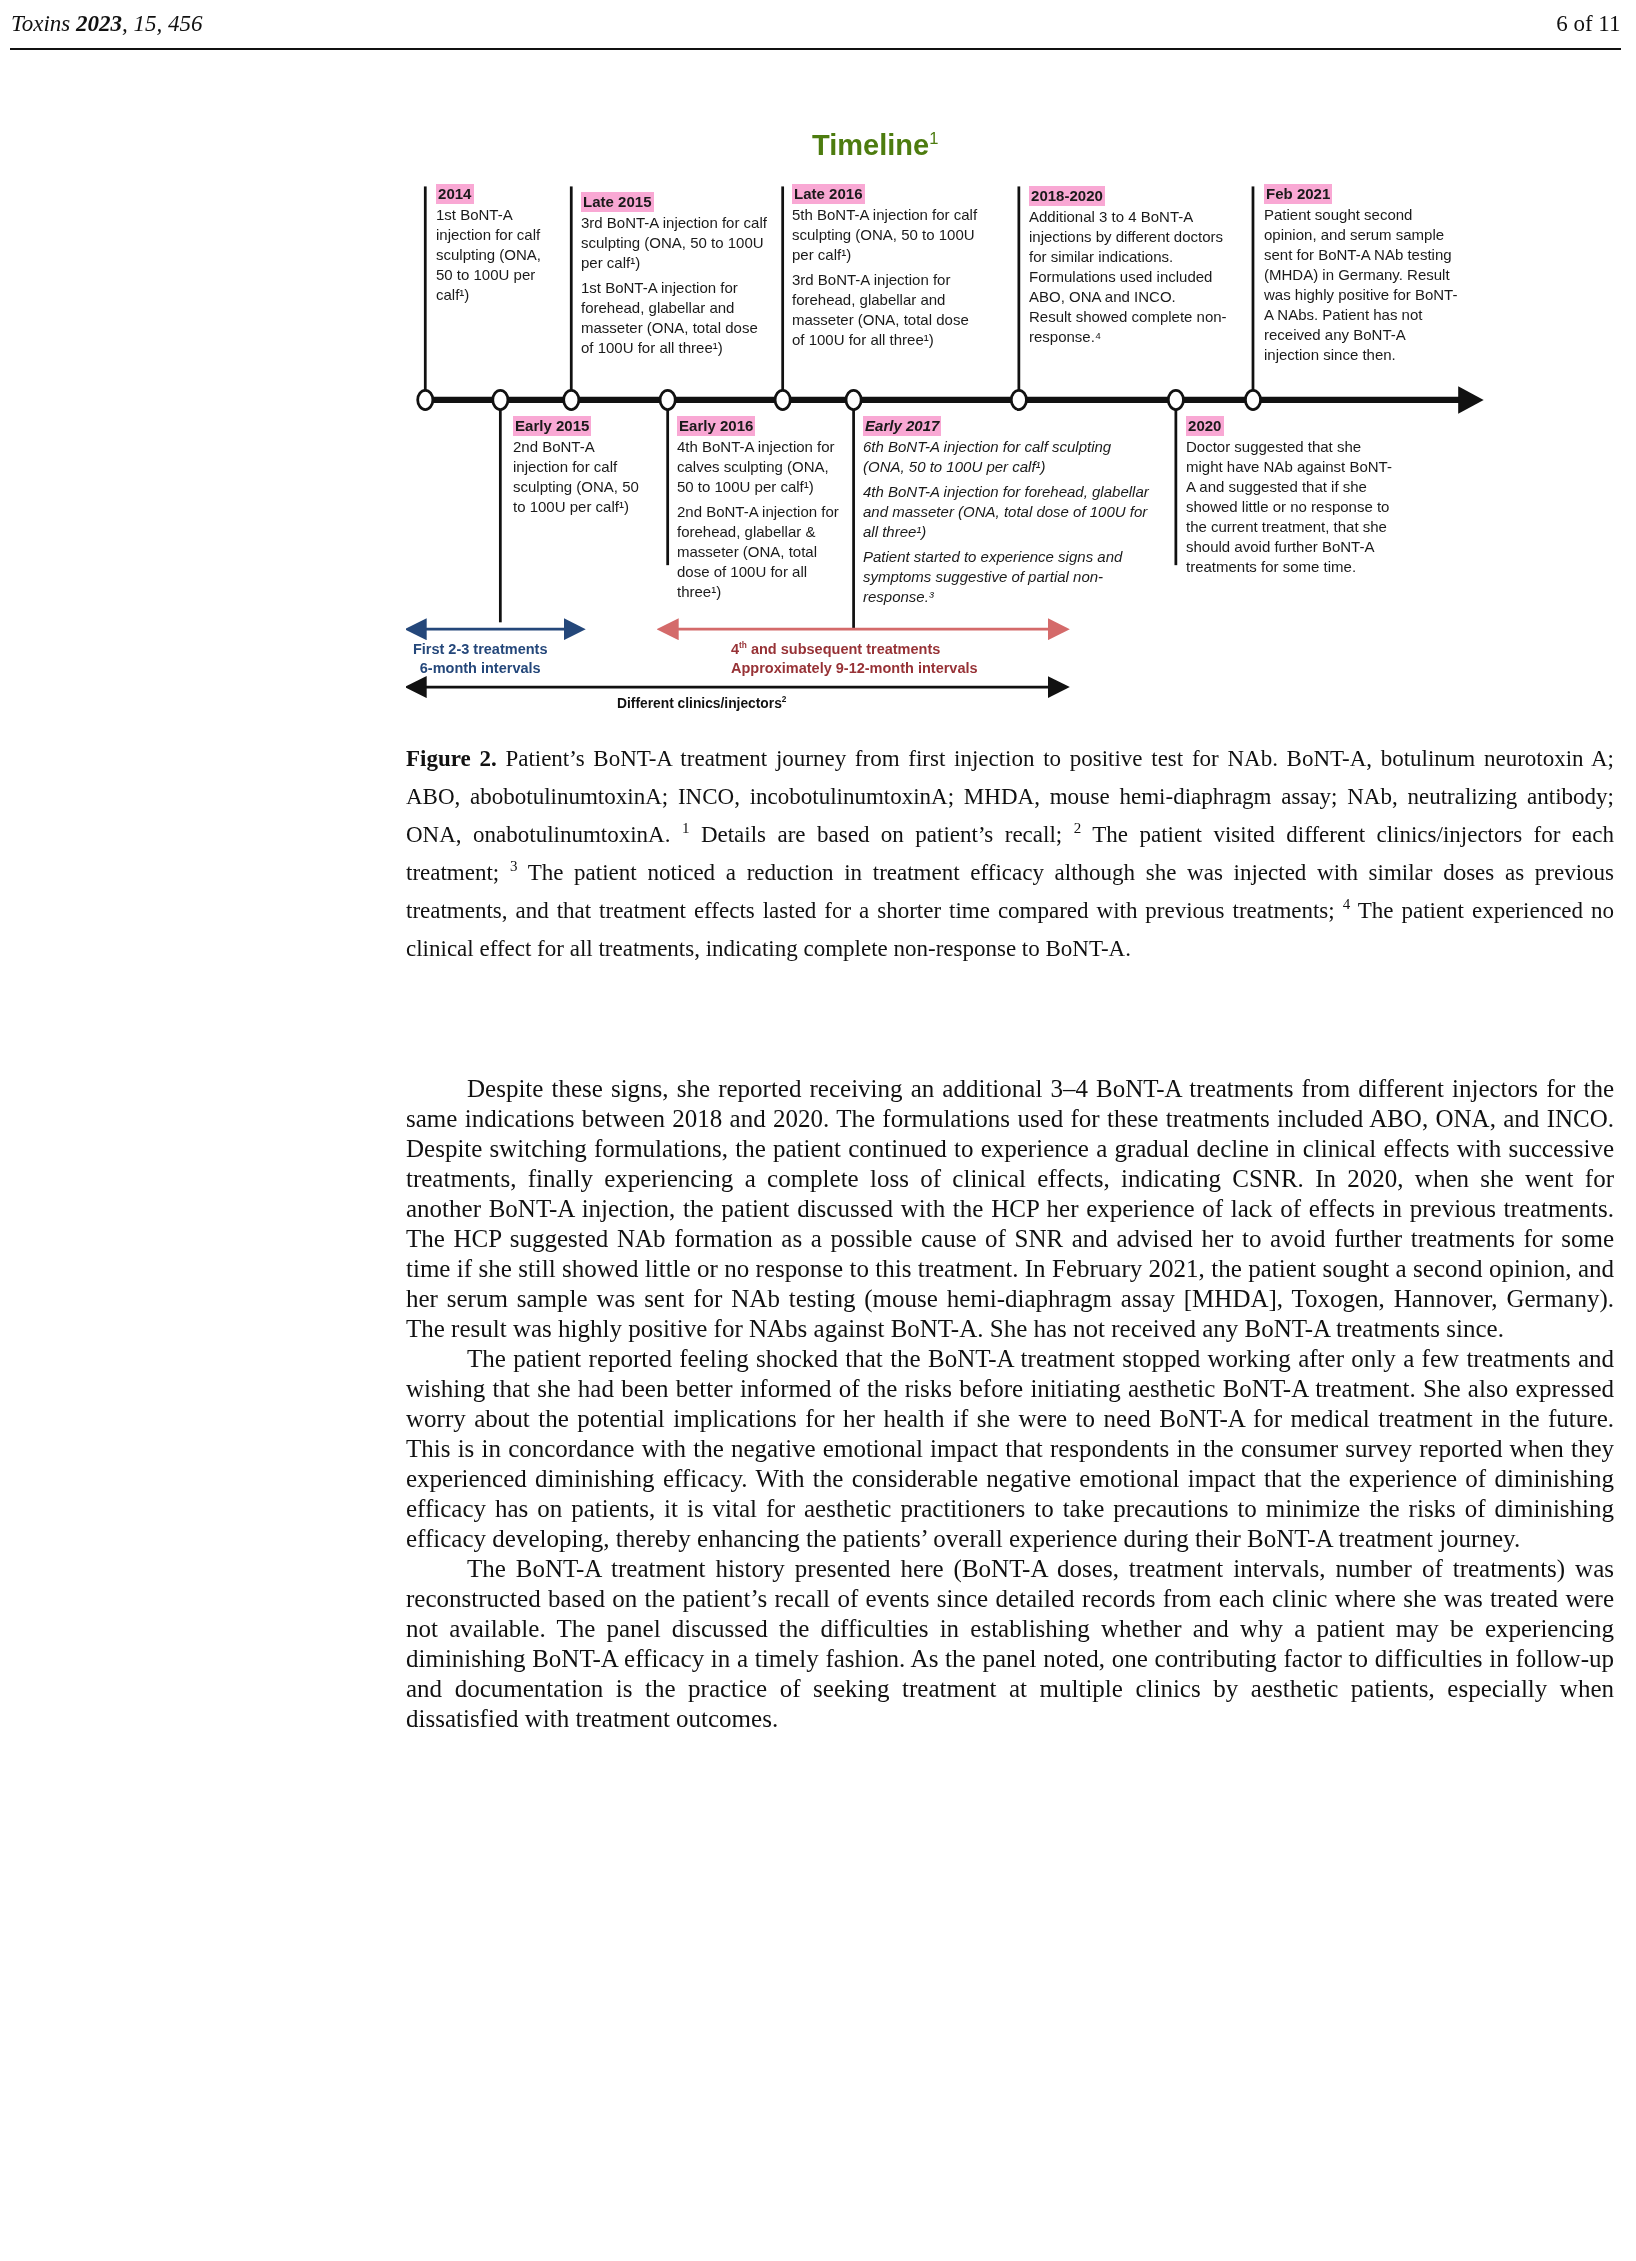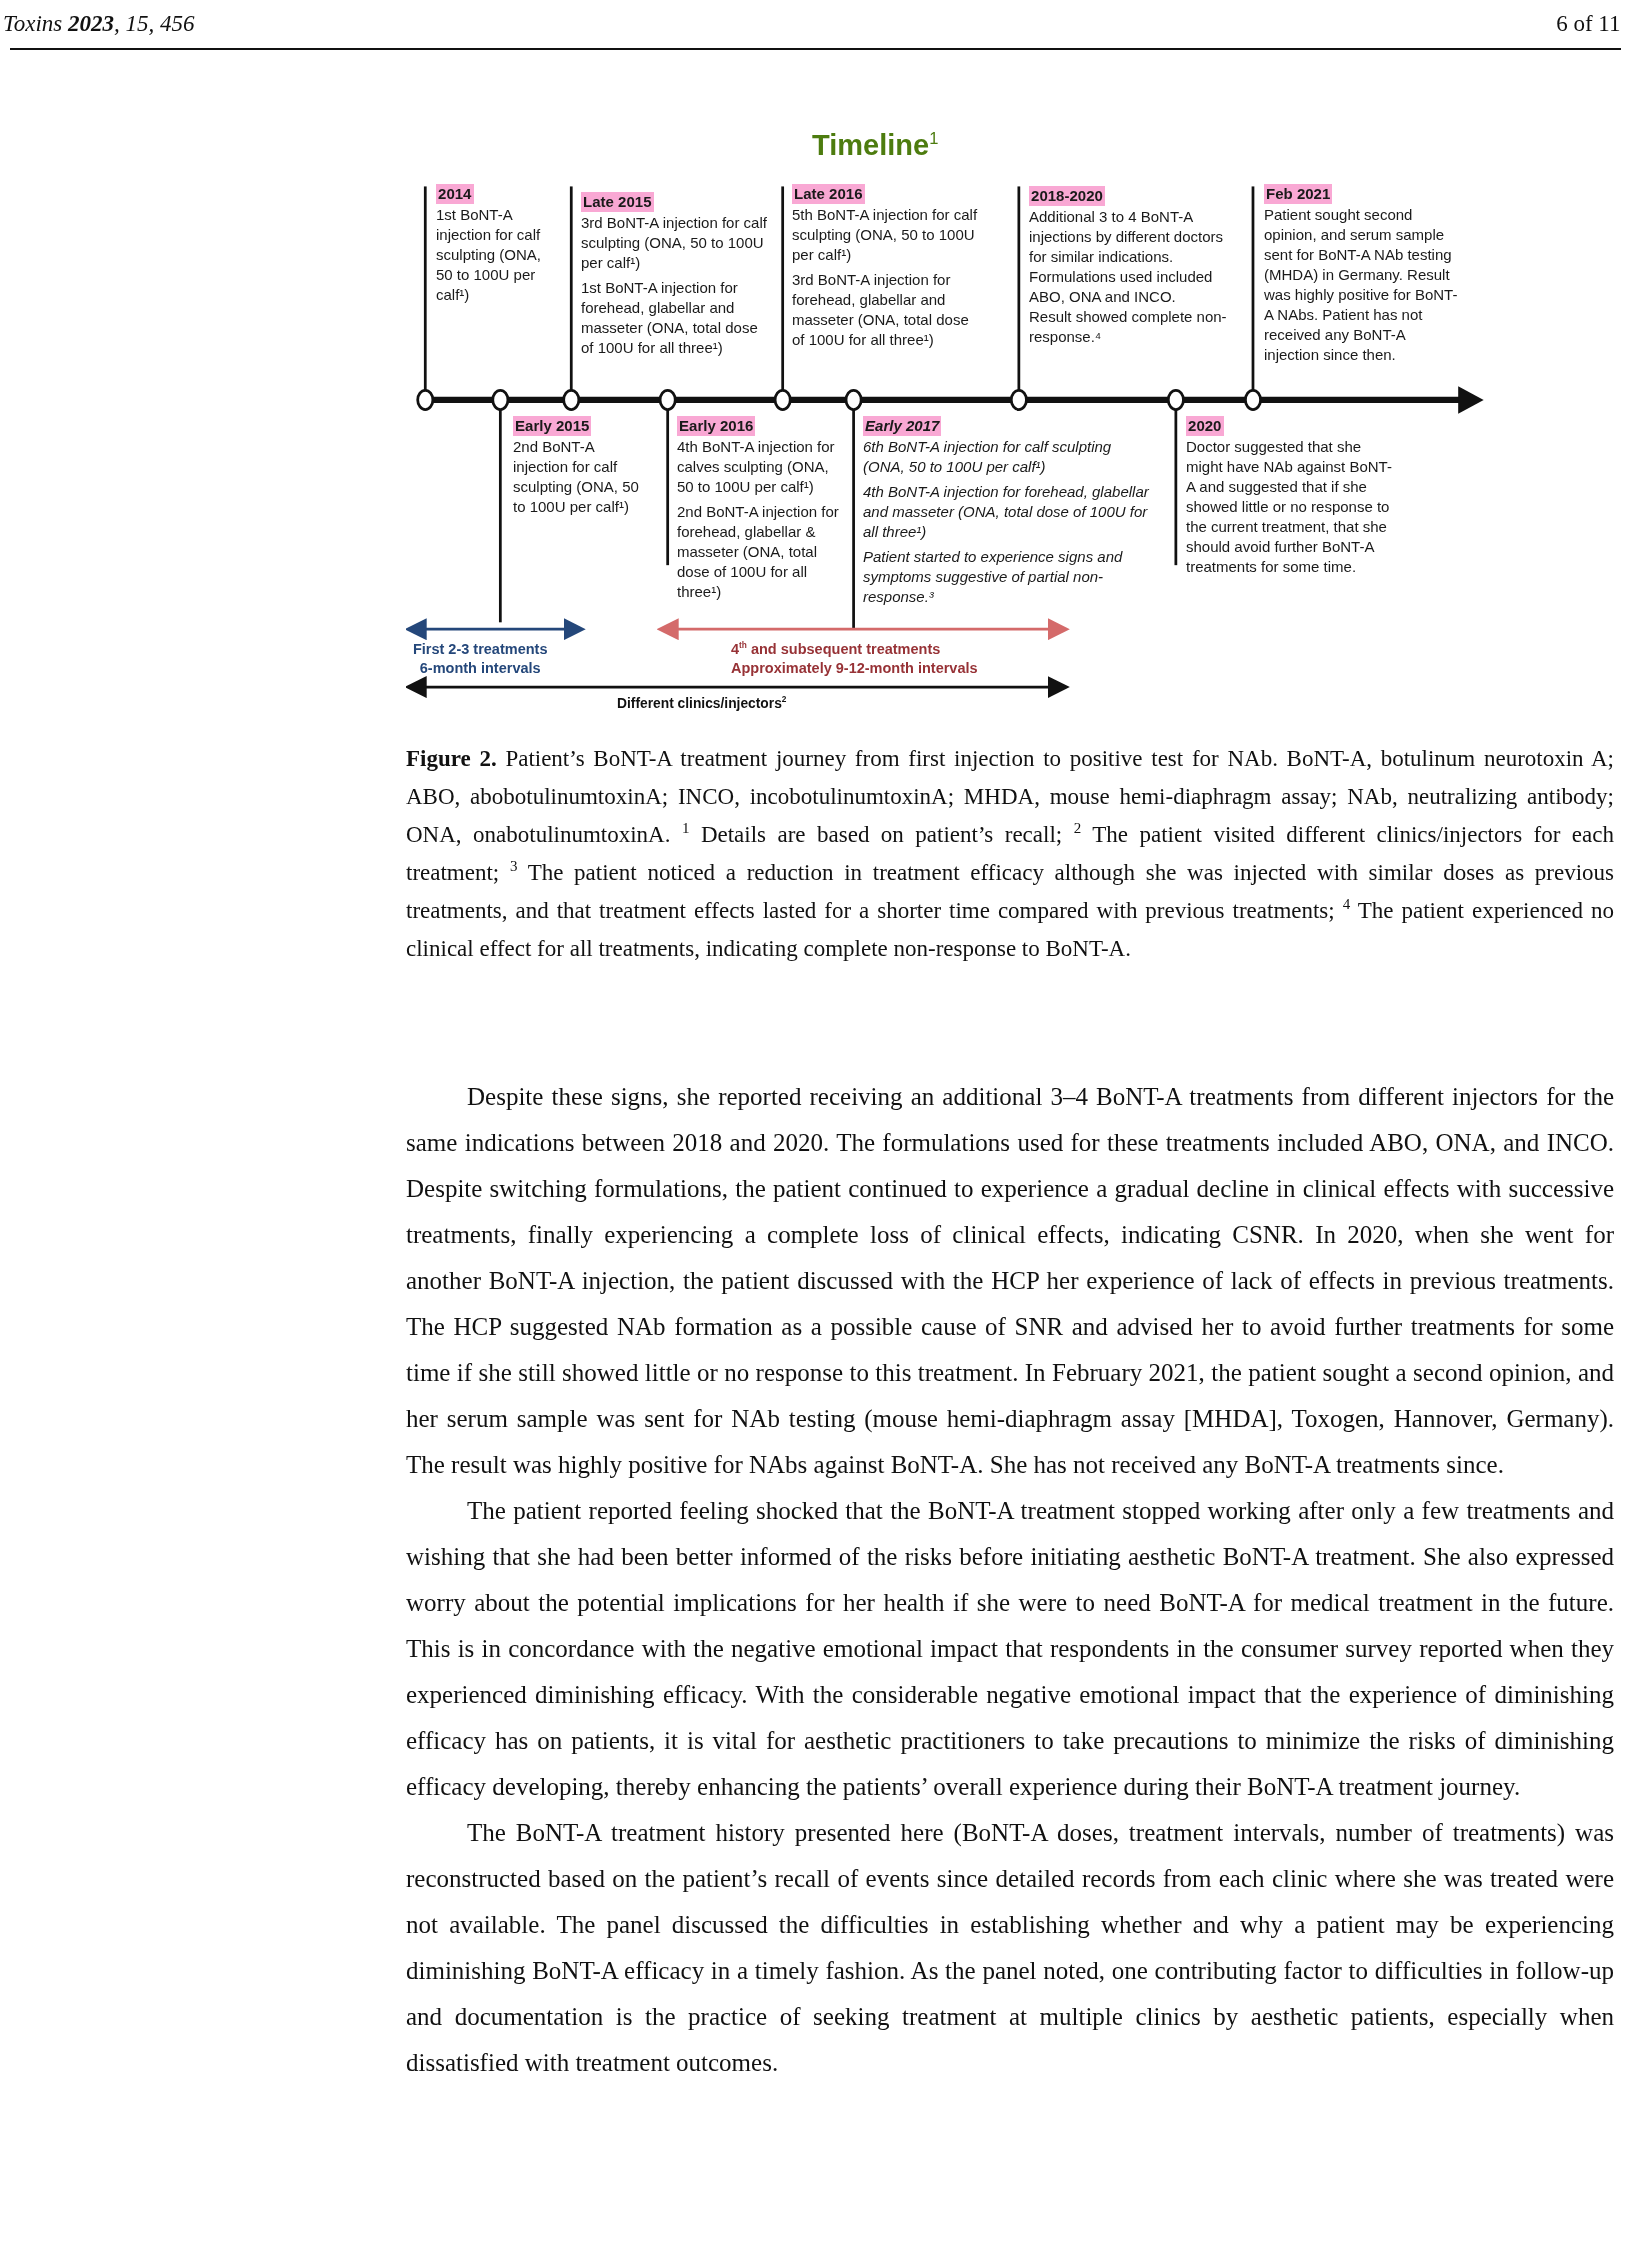--- a/index.html
+++ b/index.html
@@ -1,19 +1,19 @@
 <!DOCTYPE html>
 <html style="font-size:11px"><head>
 <meta charset="utf-8">
 <style>
   html, body { margin: 0; padding: 0; background: #ffffff; }
   body { width: 1637px; height: 2261px; position: relative; overflow: hidden;
          font-family: "Liberation Serif", "DejaVu Serif", serif; color: #111; }
 
-  .running-head { position: absolute; top: 5.5px; left: 3px; right: 16.5px; height: 41px; }
+  .running-head { position: absolute; top: 5.5px; left: 11px; right: 16.5px; height: 41px; }
   .rh-left { position: absolute; left: 0; top: 5.5px; font-size: 23px; font-style: italic; }
   .rh-left b { font-style: italic; }
   .rh-right { position: absolute; right: 0; top: 5.5px; font-size: 23px; }
   .rh-rule { position: absolute; top: 48px; left: 9.6px; right: 16.5px; height: 2.1px; background: #111; }
 
   
   .figure { position: absolute; left: 406px; top: 121px; width: 1088px; height: 606px;
             font-family: "Liberation Sans", "DejaVu Sans", sans-serif; }
   .fig-title { position: absolute; left: 406px; top: 8.3px; font-size: 29px; font-weight: bold; color: #4d7c0f; }
   .fig-title sup { font-size: 16.5px; font-weight: normal; }
@@ -26,21 +26,21 @@
   .lbl-red  { position: absolute; left: 325px; top: 515px; font-size: 14.5px; font-weight: bold; color: #973236; line-height: 19px; }
   .lbl-red sup { font-size: 8.3px; }
   .lbl-black { position: absolute; left: 211px; top: 573px; font-size: 13.8px; font-weight: bold; color: #111; }
   .lbl-black sup { font-size: 8.3px; }
 
   
   .caption { position: absolute; left: 406px; top: 740px; width: 1208px; font-size: 23px; line-height: 38px;
              text-align: justify; }
   .caption b { font-weight: bold; }
   .caption sup { font-size: 15px; line-height: 0; }
-  .body-text { position: absolute; left: 406px; top: 1074px; width: 1208px; font-size: 25px; line-height: 46px;
+  .body-text { position: absolute; left: 406px; top: 1074px; width: 1208px; font-size: 25px; line-height: 30px;
                text-align: justify; }
   .body-text p { margin: 0; text-indent: 61px; }
   .body-text p.first { margin-top: 0; }
 </style>
 </head>
 <body>
 
 <div class="running-head">
   <div class="rh-left">
     <span>Toxins</span>

